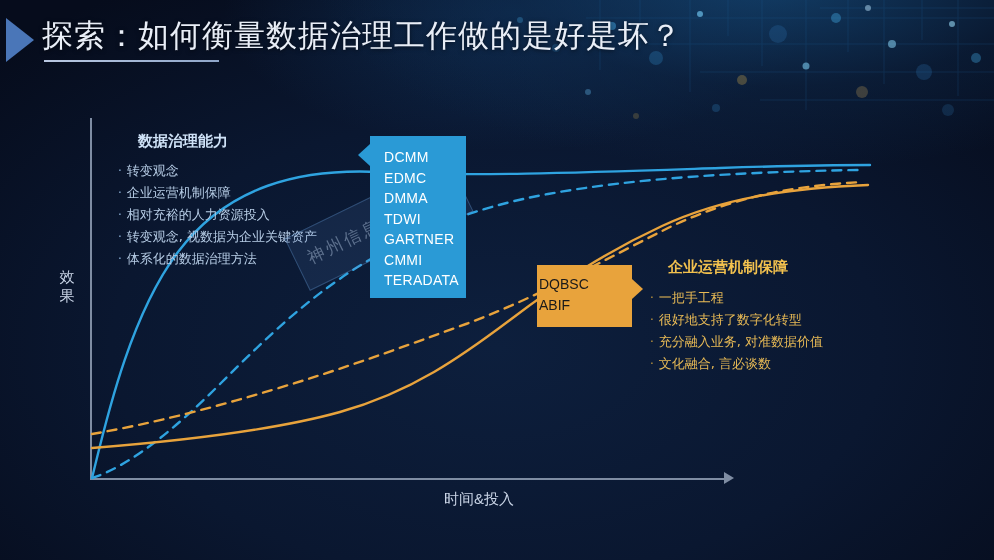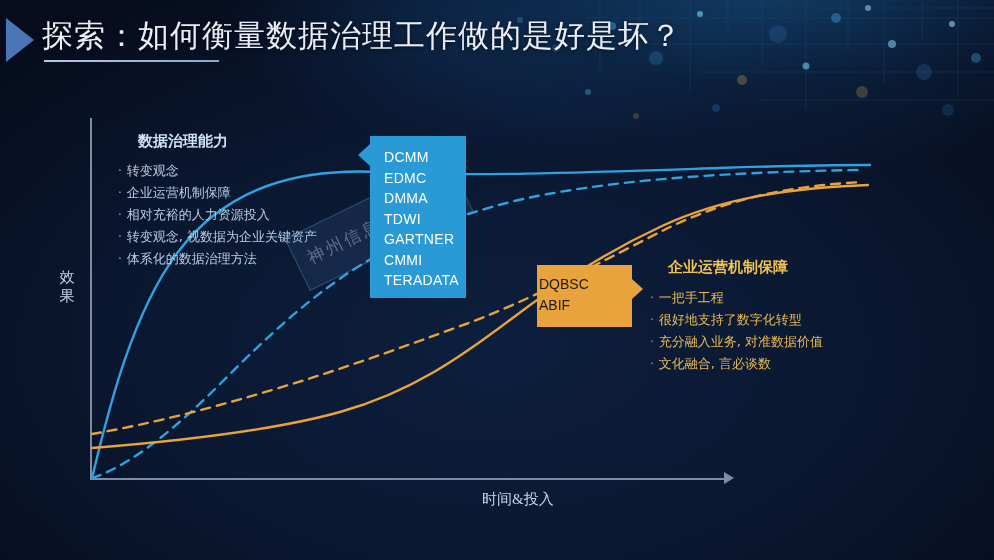--- a/index.html
+++ b/index.html
@@ -45,22 +45,22 @@
     position:absolute;left:724px;top:472px;width:0;height:0;
     border-top:6px solid transparent;border-bottom:6px solid transparent;
     border-left:10px solid #7f8da3;
   }
   .ylab{
     position:absolute;left:56px;top:268px;width:22px;
     font-size:15px;line-height:19px;color:#c9d4e6;text-align:center;
     font-family:"DejaVu Sans","Liberation Sans",sans-serif;
   }
   .xlab{
-    position:absolute;left:482px;top:490px;font-size:15px;color:#c9d4e6;
-    font-family:Liberation Serif, serif;
+    position:absolute;left:444px;top:490px;font-size:15px;color:#c9d4e6;
+    font-family:Liberation Sans, sans-serif;
   }
 
   
   .curves{position:absolute;left:0;top:0;width:994px;height:560px;pointer-events:none;}
 
   
   .left-block{position:absolute;left:118px;top:132px;width:250px;}
   .left-block .bt{
     font-size:15px;font-weight:bold;color:#cfe2f7;margin:0 0 9px 20px;
     font-family:"DejaVu Sans","Liberation Sans",sans-serif;

